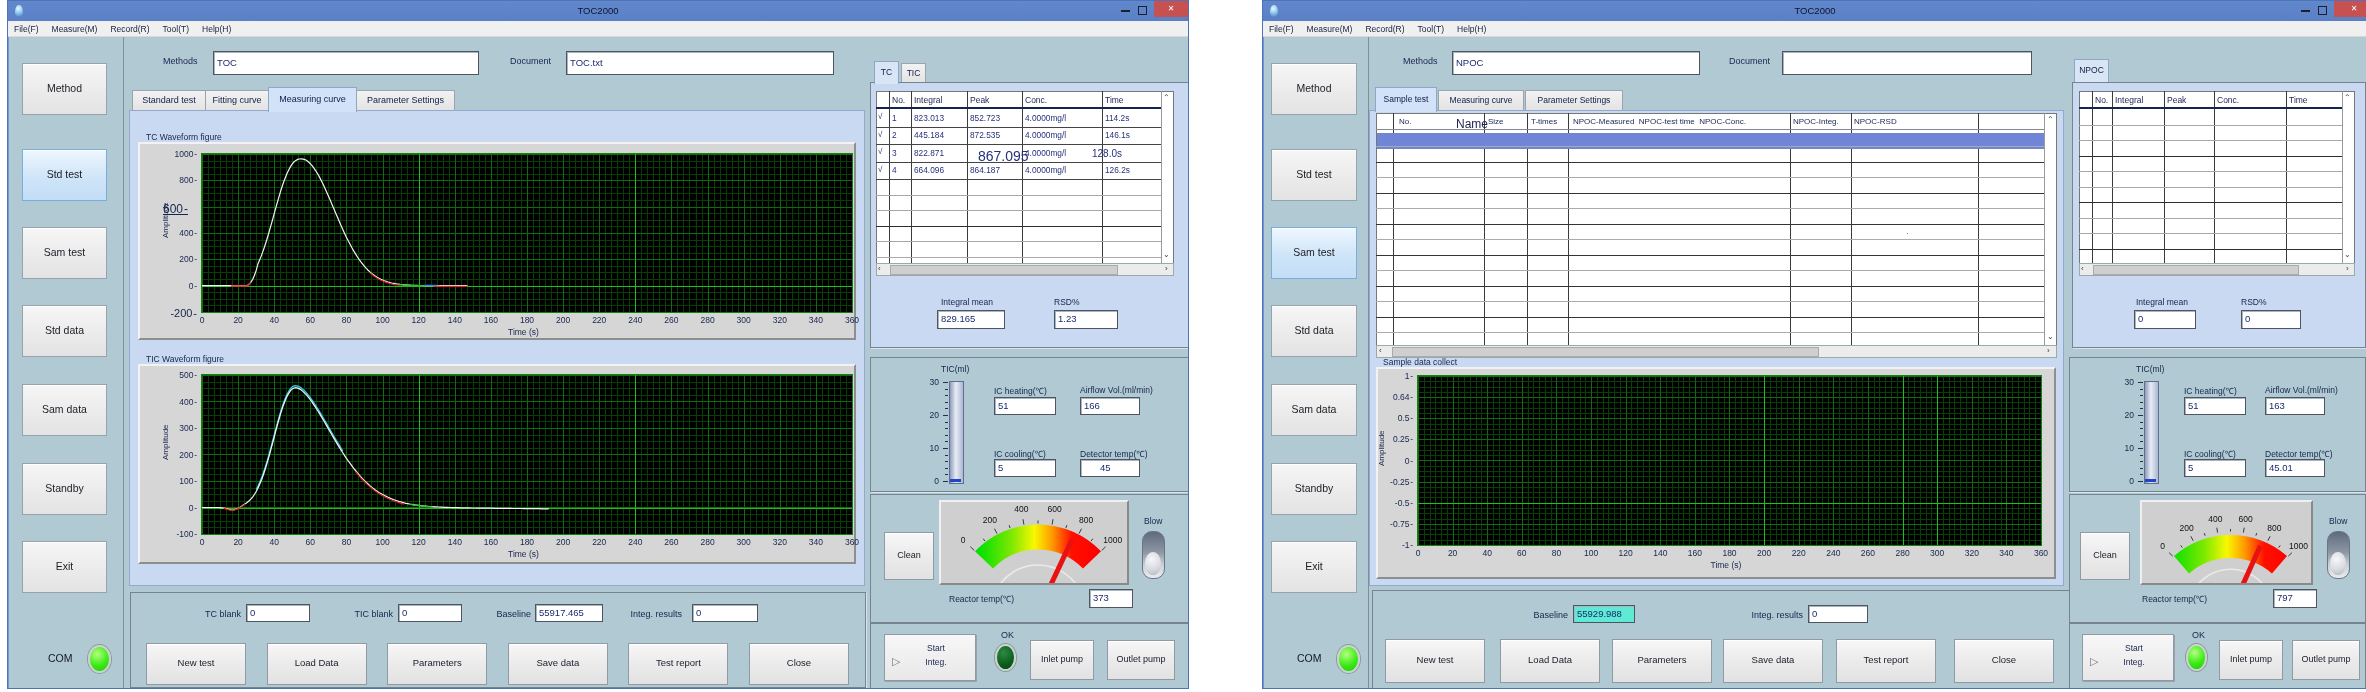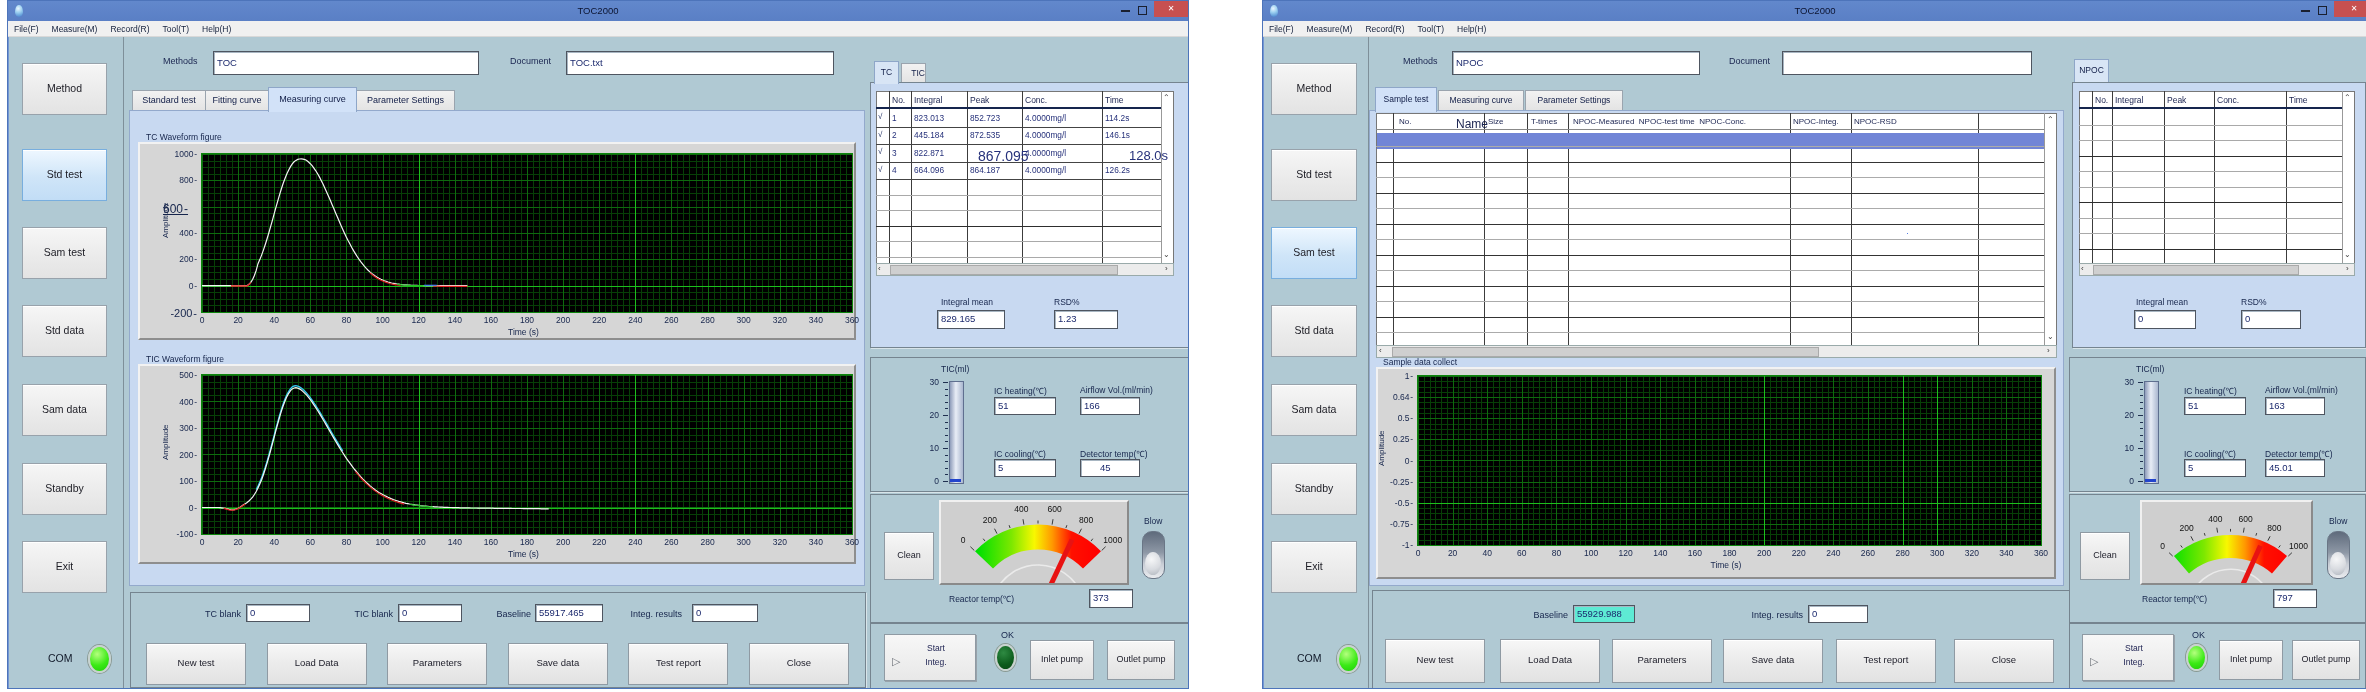--- a/index.html
+++ b/index.html
@@ -138,21 +138,21 @@
     <div style="position:absolute;left:684px;top:603px;width:64px;height:16px;background:#fff;border:1px solid #4e5560;box-shadow:inset 1px 1px 0 #a8b6c2;">
       <div style="position:absolute;left:3px;top:1.75px;font-size:9.5px;color:#1c2a6e;white-space:nowrap;">0</div>
     </div>
     <div style="position:absolute;left:138.0px;top:642px;width:98px;height:40px;background:linear-gradient(180deg,#f7f7f7,#ececec 45%,#e2e2e2);border:1px solid #8f9aa3;box-shadow:inset 0 1px 0 #fff;color:#1c1c28;font-size:9.5px;text-align:center;line-height:38px;">New test</div>
     <div style="position:absolute;left:258.6px;top:642px;width:98px;height:40px;background:linear-gradient(180deg,#f7f7f7,#ececec 45%,#e2e2e2);border:1px solid #8f9aa3;box-shadow:inset 0 1px 0 #fff;color:#1c1c28;font-size:9.5px;text-align:center;line-height:38px;">Load Data</div>
     <div style="position:absolute;left:379.2px;top:642px;width:98px;height:40px;background:linear-gradient(180deg,#f7f7f7,#ececec 45%,#e2e2e2);border:1px solid #8f9aa3;box-shadow:inset 0 1px 0 #fff;color:#1c1c28;font-size:9.5px;text-align:center;line-height:38px;">Parameters</div>
     <div style="position:absolute;left:499.79999999999995px;top:642px;width:98px;height:40px;background:linear-gradient(180deg,#f7f7f7,#ececec 45%,#e2e2e2);border:1px solid #8f9aa3;box-shadow:inset 0 1px 0 #fff;color:#1c1c28;font-size:9.5px;text-align:center;line-height:38px;">Save data</div>
     <div style="position:absolute;left:620.4px;top:642px;width:98px;height:40px;background:linear-gradient(180deg,#f7f7f7,#ececec 45%,#e2e2e2);border:1px solid #8f9aa3;box-shadow:inset 0 1px 0 #fff;color:#1c1c28;font-size:9.5px;text-align:center;line-height:38px;">Test report</div>
     <div style="position:absolute;left:741.0px;top:642px;width:98px;height:40px;background:linear-gradient(180deg,#f7f7f7,#ececec 45%,#e2e2e2);border:1px solid #8f9aa3;box-shadow:inset 0 1px 0 #fff;color:#1c1c28;font-size:9.5px;text-align:center;line-height:38px;">Close</div>
     <div style="position:absolute;left:866px;top:60px;width:23px;height:22px;background:#d8e5f5;border:1px solid #8ea6c8;border-bottom:none;font-size:8.5px;color:#101c46;text-align:center;line-height:20px;z-index:3;">TC</div>
-    <div style="position:absolute;left:893px;top:62px;width:23px;height:20px;background:linear-gradient(180deg,#f2f2f2,#e2e2e2);border:1px solid #9aa4ae;font-size:8.5px;color:#101c46;text-align:right;line-height:18px;">TIC</div>
+    <div style="position:absolute;left:893px;top:62px;width:23px;height:20px;background:linear-gradient(180deg,#f2f2f2,#e2e2e2);border:1px solid #9aa4ae;font-size:8.5px;color:#101c46;text-align:center;line-height:18px;">TIC</div>
     <div style="position:absolute;left:862px;top:81px;width:317px;height:264px;background:#c8d9f1;border:1px solid #75848f;box-shadow:1px 1px 0 rgba(255,255,255,.5);"></div>
     <div style="position:absolute;left:868px;top:90px;width:296px;height:172px;background:#fff;border:1px solid #777;"></div>
     <div style="position:absolute;left:881px;top:90px;width:1px;height:172px;background:#3c3c3c;"></div>
     <div style="position:absolute;left:903px;top:90px;width:1px;height:172px;background:#3c3c3c;"></div>
     <div style="position:absolute;left:959px;top:90px;width:1px;height:172px;background:#3c3c3c;"></div>
     <div style="position:absolute;left:1014px;top:90px;width:1px;height:172px;background:#3c3c3c;"></div>
     <div style="position:absolute;left:1094px;top:90px;width:1px;height:172px;background:#3c3c3c;"></div>
     <div style="position:absolute;left:1153px;top:90px;width:1px;height:172px;background:#3c3c3c;"></div>
     <div style="position:absolute;left:884px;top:94px;font-size:8.5px;color:#1a2350;white-space:nowrap;">No.</div>
     <div style="position:absolute;left:906px;top:94px;font-size:8.5px;color:#1a2350;white-space:nowrap;">Integral</div>
@@ -172,21 +172,21 @@
     <div style="position:absolute;left:906px;top:129.1px;font-size:8.3px;color:#25307a;white-space:nowrap;">445.184</div>
     <div style="position:absolute;left:962px;top:129.1px;font-size:8.3px;color:#25307a;white-space:nowrap;">872.535</div>
     <div style="position:absolute;left:1017px;top:129.1px;font-size:8.3px;color:#25307a;white-space:nowrap;">4.0000mg/l</div>
     <div style="position:absolute;left:1097px;top:129.1px;font-size:8.3px;color:#25307a;white-space:nowrap;">146.1s</div>
     <div style="position:absolute;left:868px;top:143.2px;width:285px;height:1px;background:#444;"></div>
     <div style="position:absolute;left:870px;top:146.2px;font-size:8px;color:#1a2a60;white-space:nowrap;">√</div>
     <div style="position:absolute;left:884px;top:146.7px;font-size:8.3px;color:#25307a;white-space:nowrap;">3</div>
     <div style="position:absolute;left:906px;top:146.7px;font-size:8.3px;color:#25307a;white-space:nowrap;">822.871</div>
     <div style="position:absolute;left:962px;top:146.7px;font-size:14px;color:#25307a;white-space:nowrap;padding-left:8px;">867.095</div>
     <div style="position:absolute;left:1017px;top:146.7px;font-size:8.3px;color:#25307a;white-space:nowrap;">4.0000mg/l</div>
-    <div style="position:absolute;left:1121px;top:146.7px;font-size:13px;color:#25307a;white-space:nowrap;">128.0s</div>
+    <div style="position:absolute;left:1084px;top:146.7px;font-size:10px;color:#25307a;white-space:nowrap;">128.0s</div>
     <div style="position:absolute;left:868px;top:160.8px;width:285px;height:1px;background:#444;"></div>
     <div style="position:absolute;left:870px;top:163.8px;font-size:8px;color:#1a2a60;white-space:nowrap;">√</div>
     <div style="position:absolute;left:884px;top:164.3px;font-size:8.3px;color:#25307a;white-space:nowrap;">4</div>
     <div style="position:absolute;left:906px;top:164.3px;font-size:8.3px;color:#25307a;white-space:nowrap;">664.096</div>
     <div style="position:absolute;left:962px;top:164.3px;font-size:8.3px;color:#25307a;white-space:nowrap;">864.187</div>
     <div style="position:absolute;left:1017px;top:164.3px;font-size:8.3px;color:#25307a;white-space:nowrap;">4.0000mg/l</div>
     <div style="position:absolute;left:1097px;top:164.3px;font-size:8.3px;color:#25307a;white-space:nowrap;">126.2s</div>
     <div style="position:absolute;left:868px;top:178.4px;width:285px;height:1px;background:#444;"></div>
     <div style="position:absolute;left:868px;top:193.9px;width:285px;height:1px;background:#a9a9a9;"></div>
     <div style="position:absolute;left:868px;top:209.4px;width:285px;height:1px;background:#a9a9a9;"></div>

